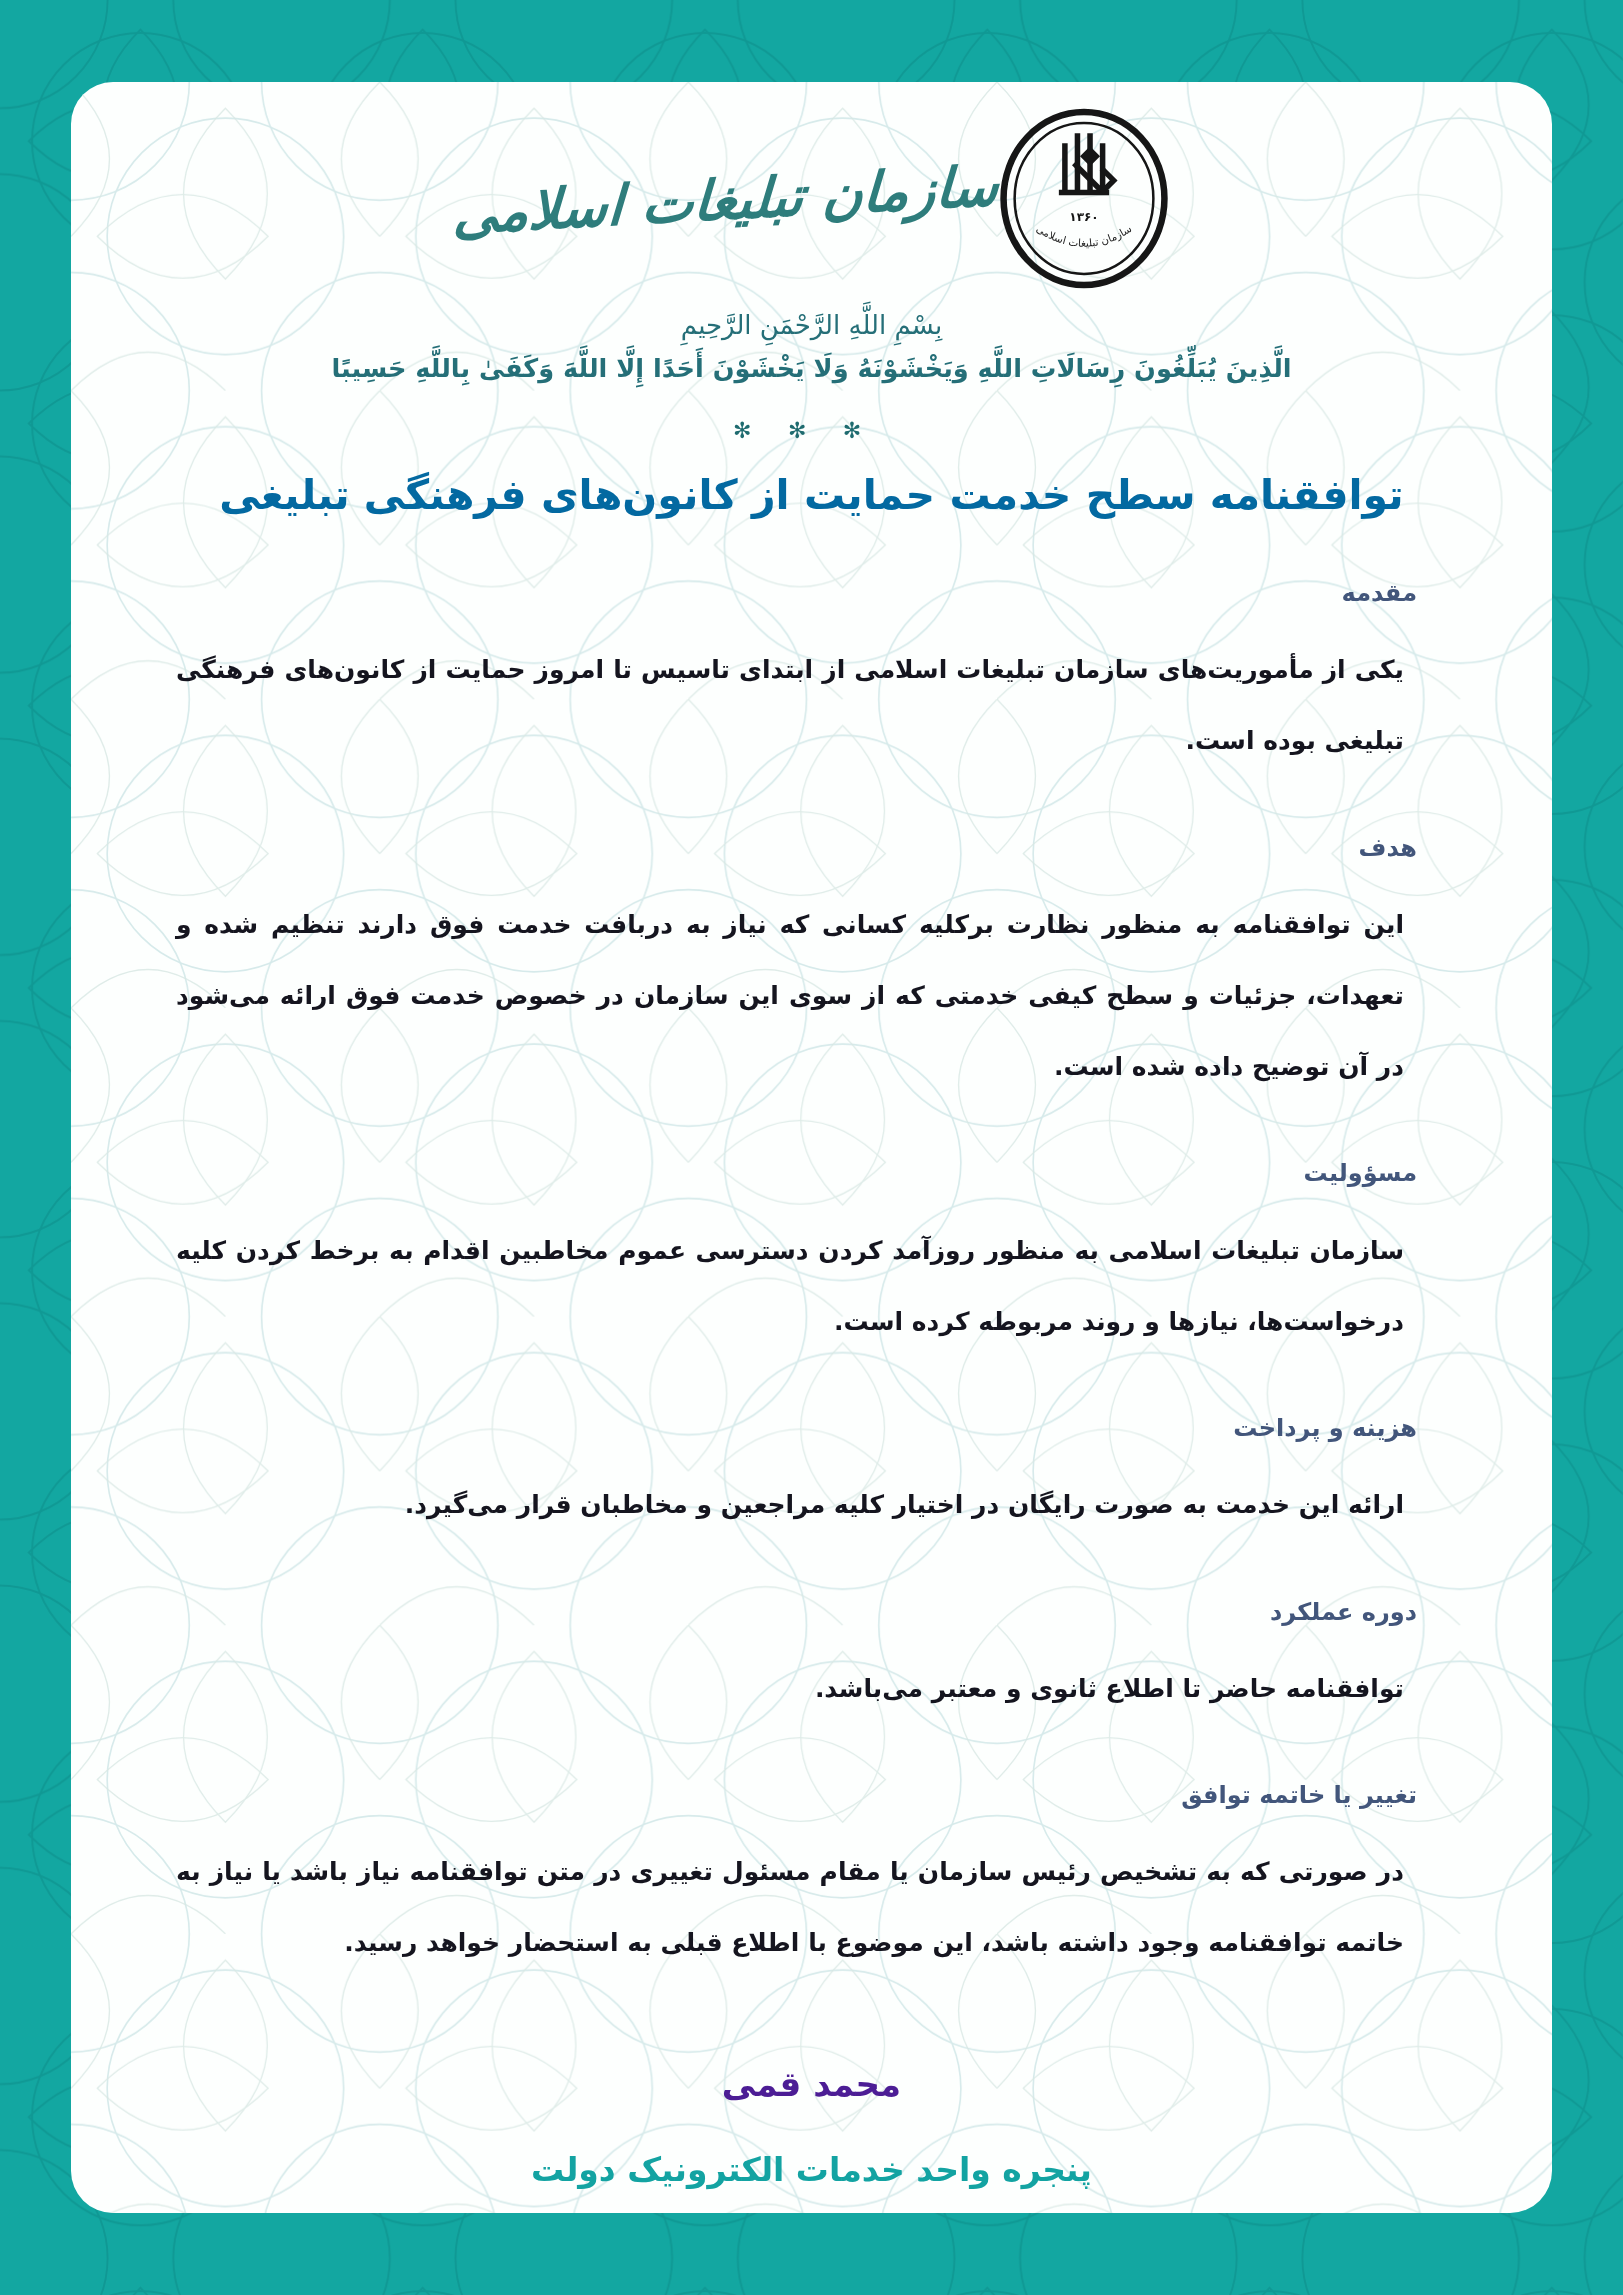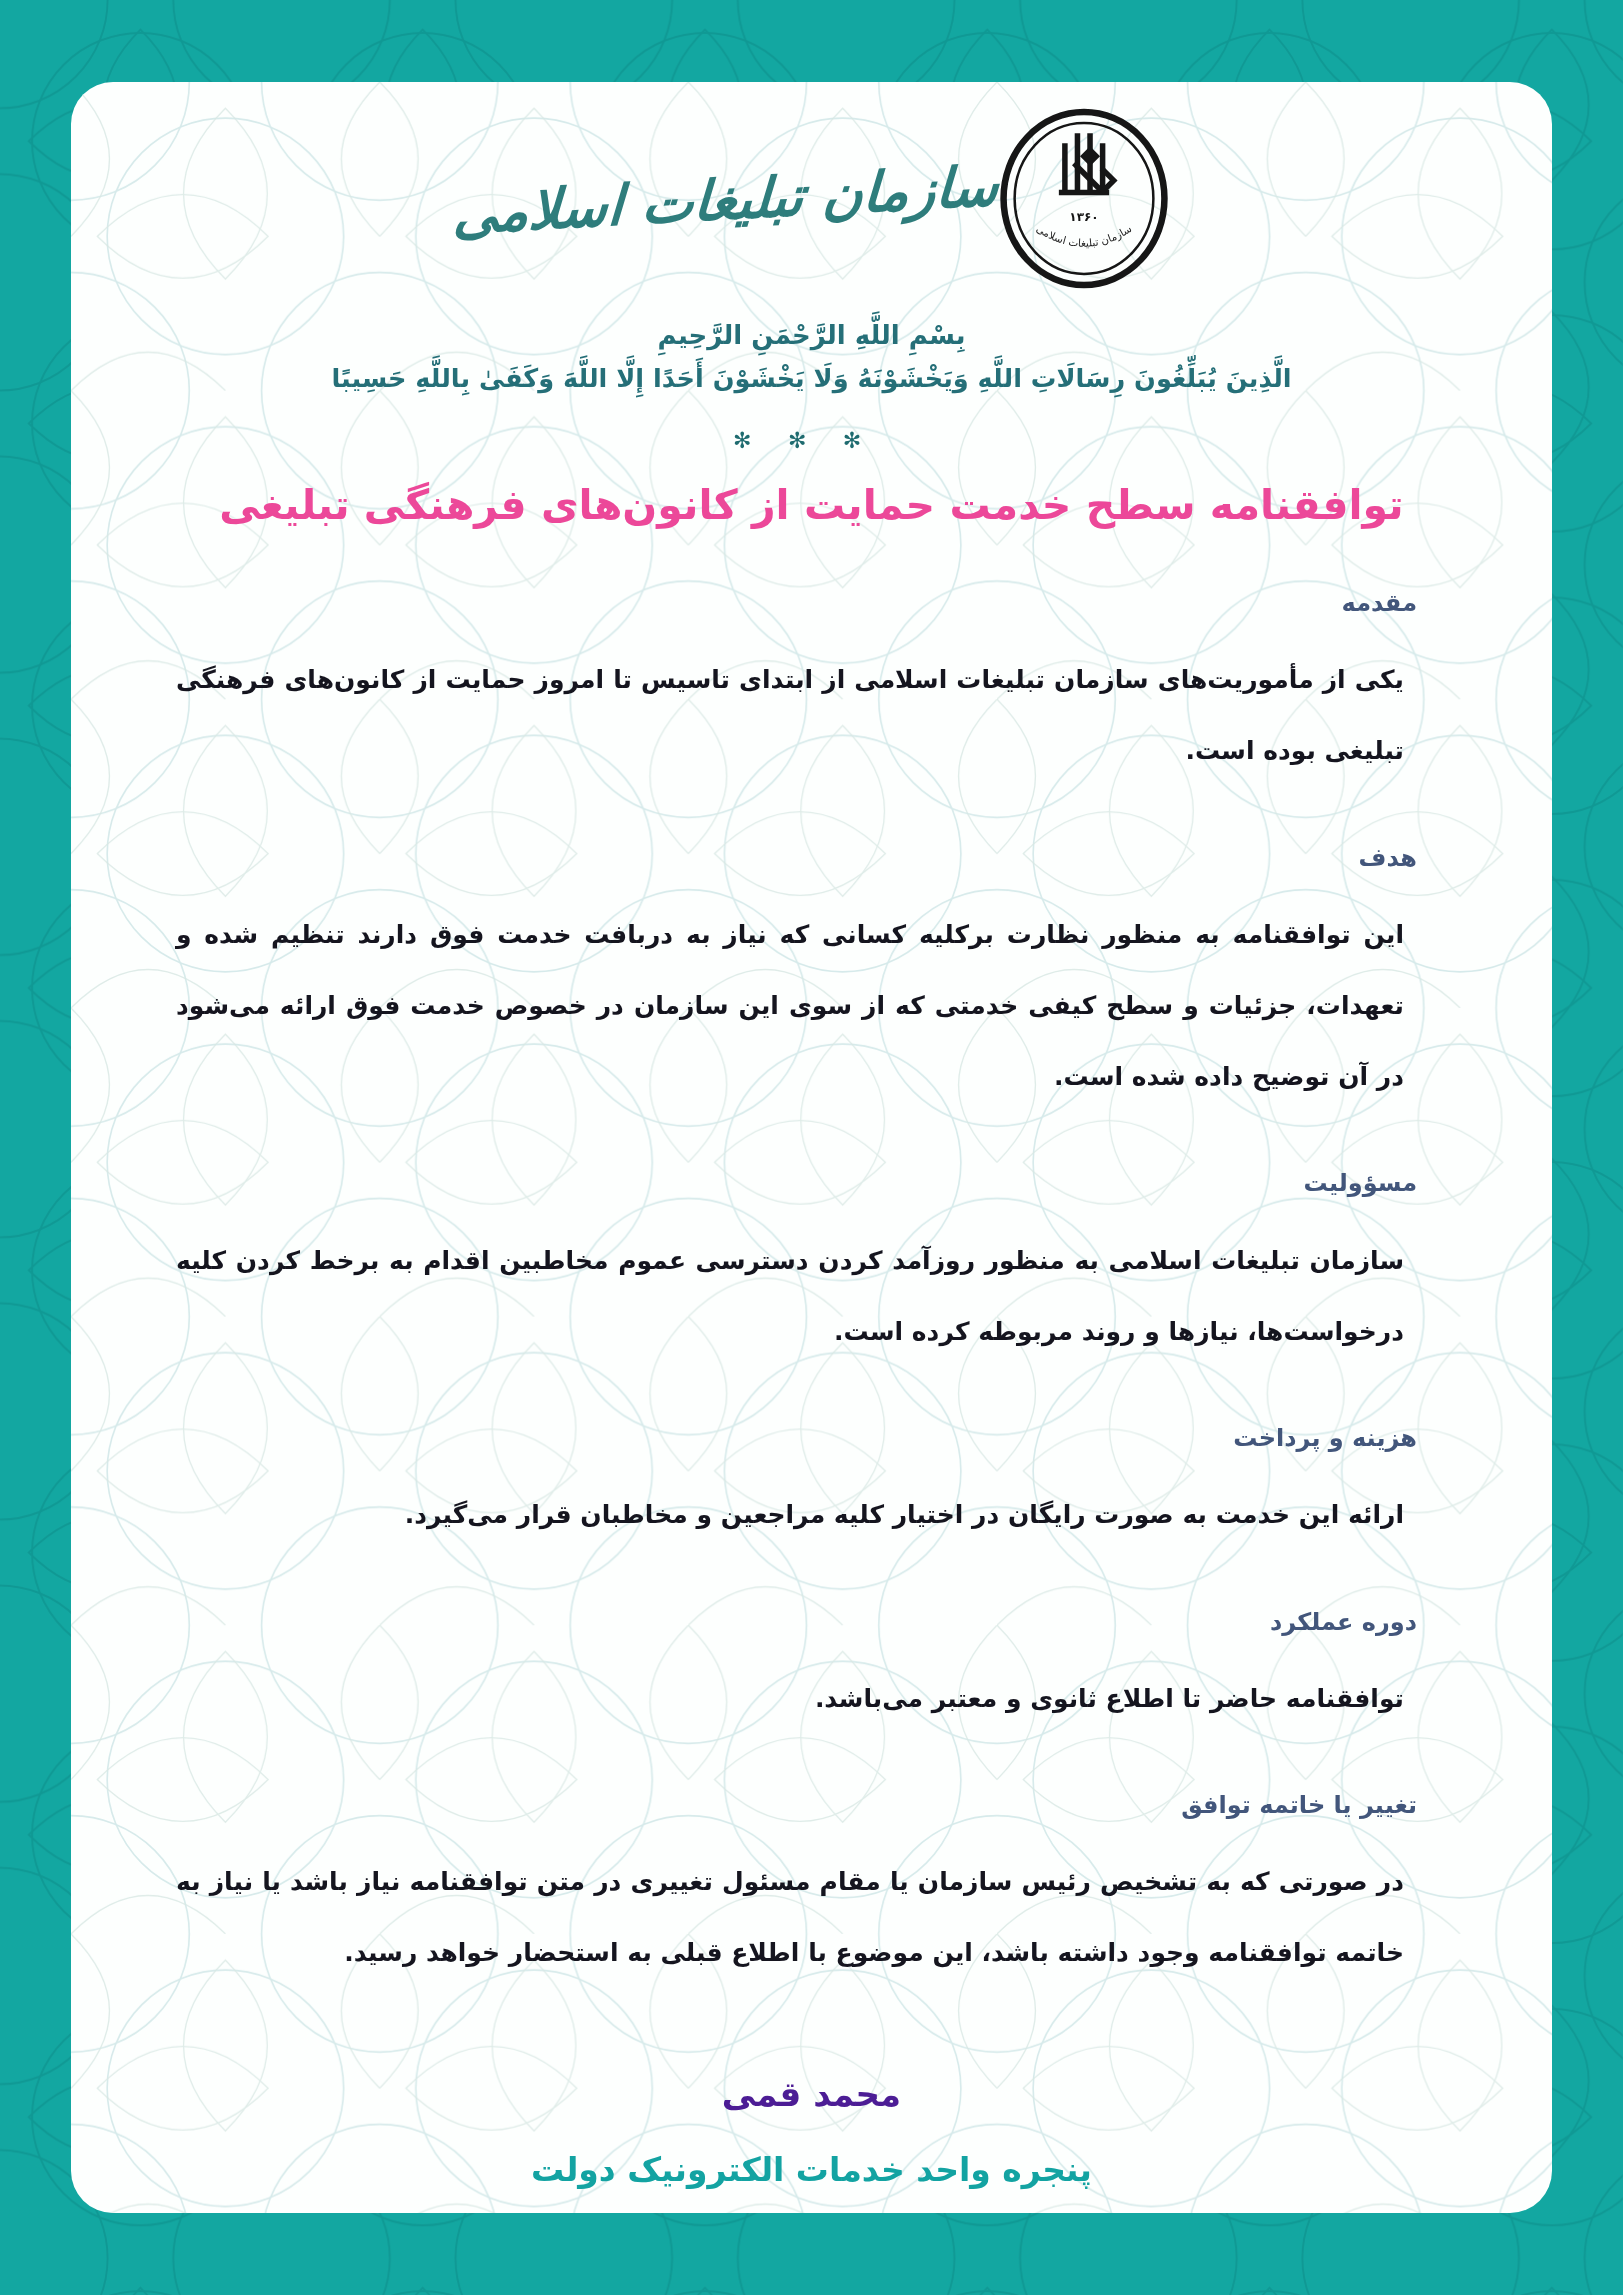--- a/index.html
+++ b/index.html
@@ -32,38 +32,38 @@
   .calligraphy{
     margin-top:3.9px;
     font-size:55px;font-weight:700;font-style:italic;
     color:#2e7d7c;
     transform:rotate(-3deg) skewX(-6deg);
     letter-spacing:-2.6px;
     line-height:1.1;
     white-space:nowrap;
   }
   .bismillah{
-    margin-top:27px;
-    color:#256f78;font-weight:700;font-size:26px;line-height:1.5;
+    margin-top:17px;
+    color:#256f78;font-weight:400;font-size:26px;line-height:1.5;
     text-align:right;white-space:nowrap;
   }
   .verse{
     margin-top:2.6px;
     color:#256f78;font-weight:700;font-size:25.6px;line-height:1.6;
     text-align:center;white-space:nowrap;
   }
   .divider{
     margin-top:29px;
     color:#1e6b6f;font-size:22px;font-weight:700;
     letter-spacing:14.4px;text-indent:14.4px;
     text-align:center;
   }
   .doc-title{
     margin:26px 0 0 0;
-    color:#ec4899;
+    color:#0369a1;
     font-size:41px;font-weight:800;
     letter-spacing:-0.7px;
     line-height:1.3;
   }
   .sections{width:100%;padding:0 135px 0 105px;box-sizing:border-box;}
   .sec-h{
     margin:56px 0 0 0;
     color:#42567b;
     font-size:24px;font-weight:700;
     text-align:right;

